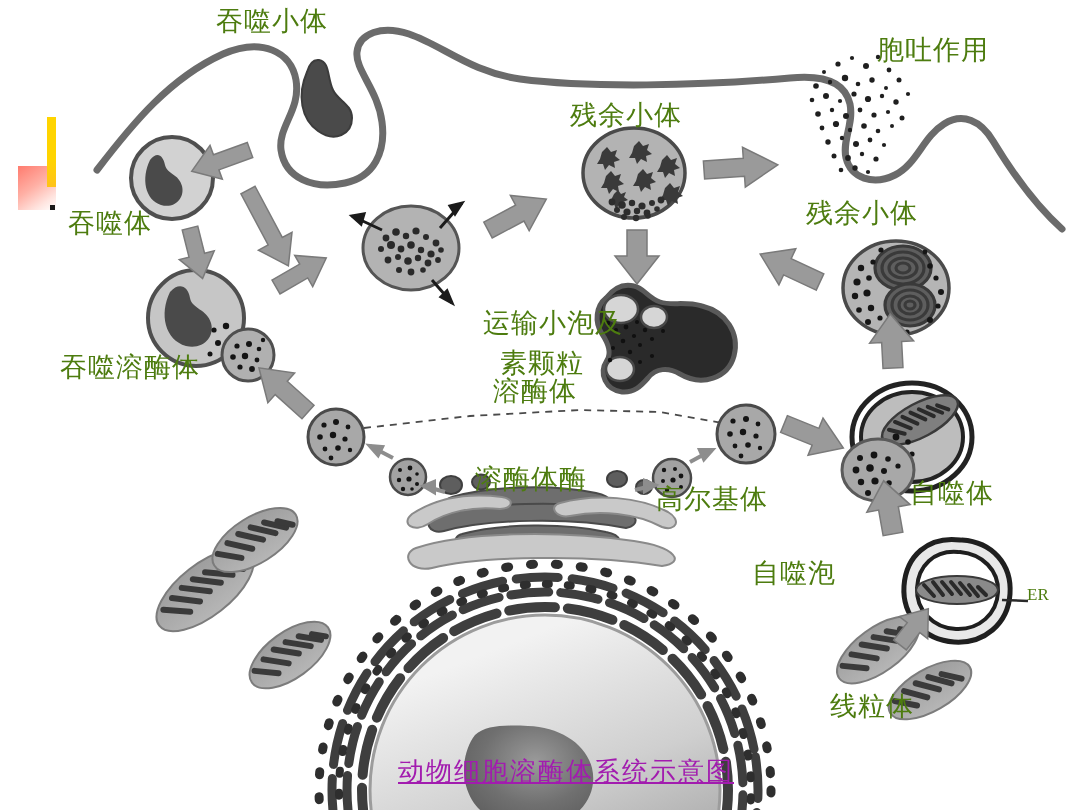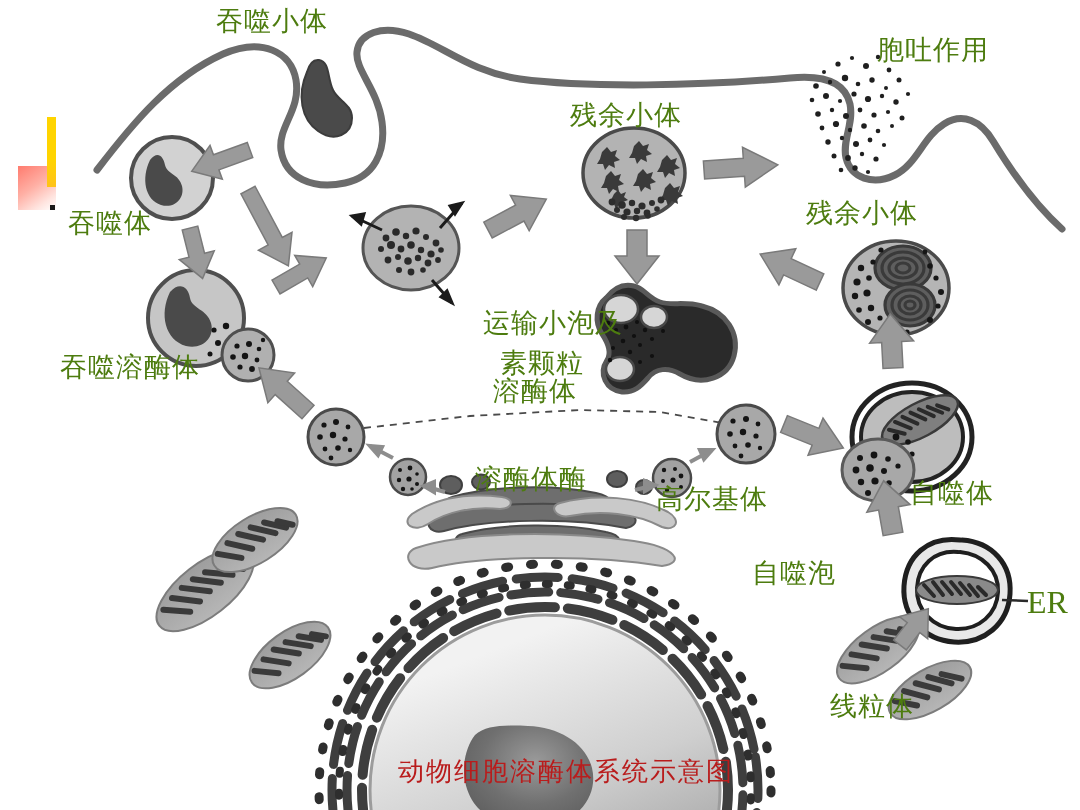--- a/index.html
+++ b/index.html
@@ -20,28 +20,29 @@
     position:absolute;
     font-family:"Liberation Serif","DejaVu Serif",serif;
     color:#4d7c0f;
     white-space:nowrap;
     line-height:1.12;
     letter-spacing:1px;
     font-weight:400;
   }
   .lbl.cn{font-size:27px;}
   .lbl.er{
-    font-size:32px;letter-spacing:0px;
+    font-size:17px;letter-spacing:0px;
     font-family:"Liberation Serif","DejaVu Serif",serif;
   }
   .caption{
     position:absolute;
     font-size:26px;
     letter-spacing:2px;
-    color:#b91c1c;
+    color:#a21caf;
+    text-decoration:underline;
   }
   #deco-bar{
     position:absolute;
     left:47px;top:117px;width:9px;height:70px;
     background:linear-gradient(180deg,#ffd400 0%,#ffd400 60%,#ffc21a 100%);
   }
   #deco-square{
     position:absolute;
     left:18px;top:166px;width:38px;height:44px;
     background:linear-gradient(145deg,#ff7b6e 0%,#ffb0a5 45%,#ffe4df 78%,#ffffff 100%);

